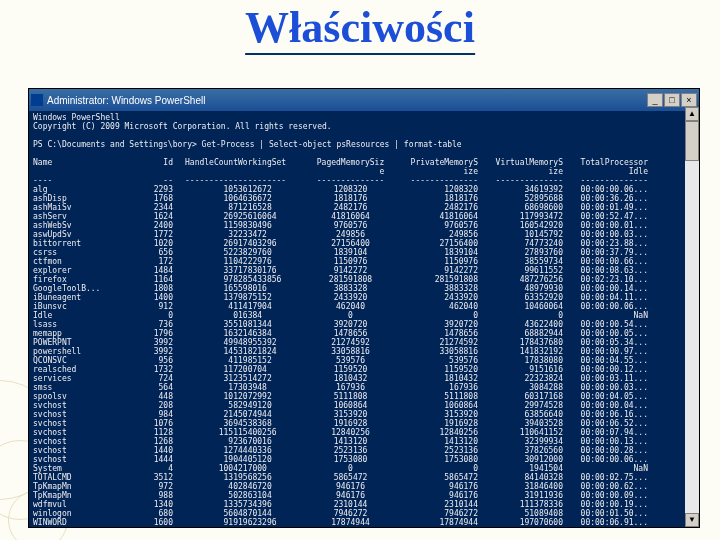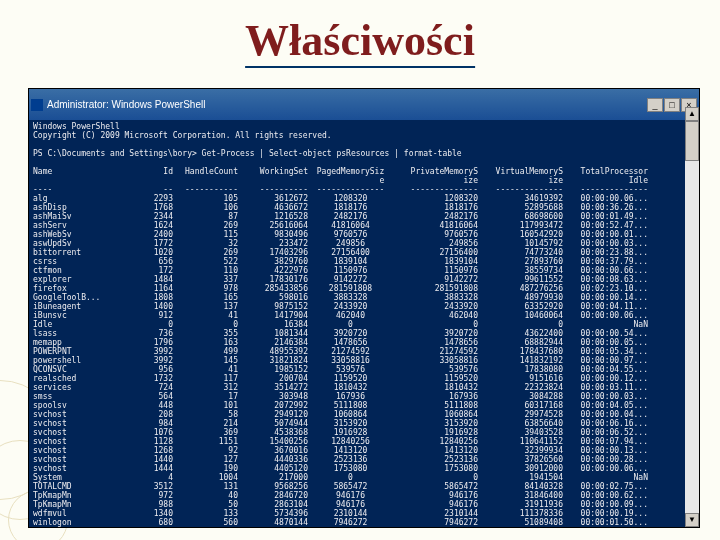--- a/index.html
+++ b/index.html
@@ -13,44 +13,44 @@
   }
   
   .deco { position: absolute; border: 1px solid #e8e0c0; border-radius: 50%; }
   .deco1 { width: 120px; height: 120px; left: -60px; top: 380px; }
   .deco2 { width: 80px; height: 80px; left: -20px; top: 440px; }
   .deco3 { width: 60px; height: 60px; left: 8px; top: 490px; }
 
   .slide-title {
     font-family: "Times New Roman", serif;
     font-size: 44px;
-    color: #7f1d1d;
+    color: #1d4ed8;
     text-align: center;
-    margin-top: 15px;
+    margin-top: 2px;
     border-bottom: 2px solid #003366;
     display: inline-block;
     position: absolute;
     left: 50%;
     transform: translateX(-50%);
   }
 
   .console-window {
     position: absolute;
     left: 28px;
     top: 88px;
     width: 672px;
     height: 440px;
     border: 1px solid #000;
     background: #012456;
     display: flex;
     flex-direction: column;
   }
 
   .titlebar {
-    height: 31px;
+    height: 22px;
     background: linear-gradient(#3a6ea5, #1a4e95);
     display: flex;
     align-items: center;
     font-size: 10px;
     color: #fff;
     padding: 4px 2px;
   }
   .titlebar .ico {
     width: 12px; height: 12px; background: #003d8f;
     margin-right: 4px; display: inline-block;
@@ -89,21 +89,21 @@
     text-align: center; line-height: 12px;
   }
   .strack { flex: 1; background: #e8e8e8; position: relative; }
   .sthumb { position: absolute; left: 0; right: 0; top: 0; height: 40px;
     background: #d4d0c8; border: 1px solid #808080; }
 
   .hdr-row, .proc-row, .sep-row, .text-line { display: block; }
   .c-name { display: inline-block; width: 100px; text-align: left; }
   .c-id   { display: inline-block; width: 40px; text-align: right; }
   .c-hc   { display: inline-block; width: 65px; text-align: right; }
-  .c-ws   { display: inline-block; width: 70px; text-align: right; }
+  .c-ws   { display: inline-block; width: 70px; }
   .c-pm   { display: inline-block; width: 85px; text-align: center; }
   .c-prv  { display: inline-block; width: 85px; text-align: right; }
   .c-vm   { display: inline-block; width: 85px; text-align: right; }
   .c-tp   { display: inline-block; width: 85px; text-align: right; }
 </style>
 </head>
 <body>
 
 <div class="deco deco1"></div>
 <div class="deco deco2"></div>

